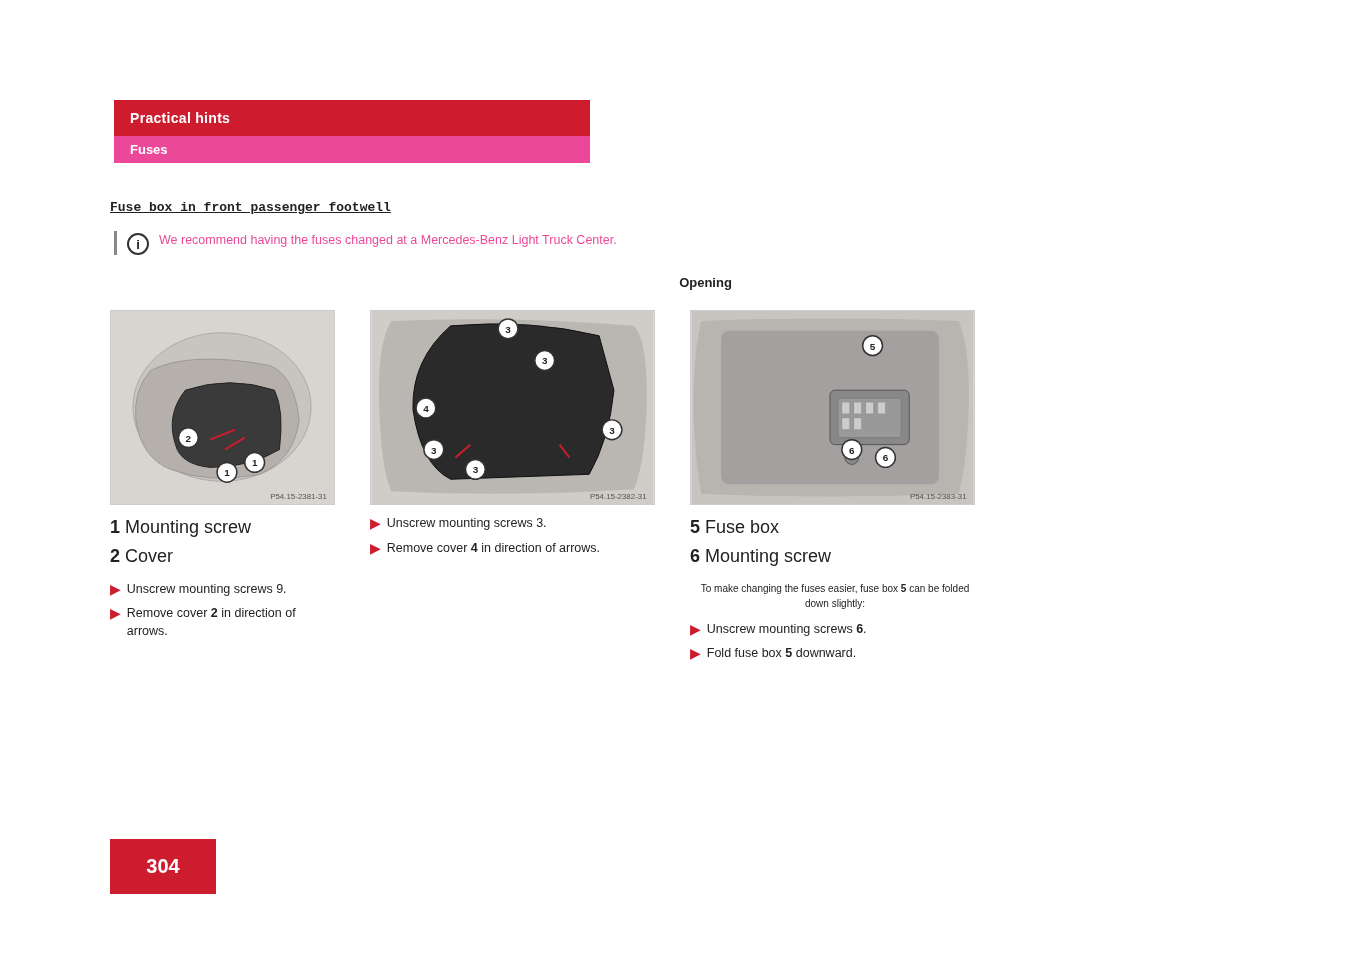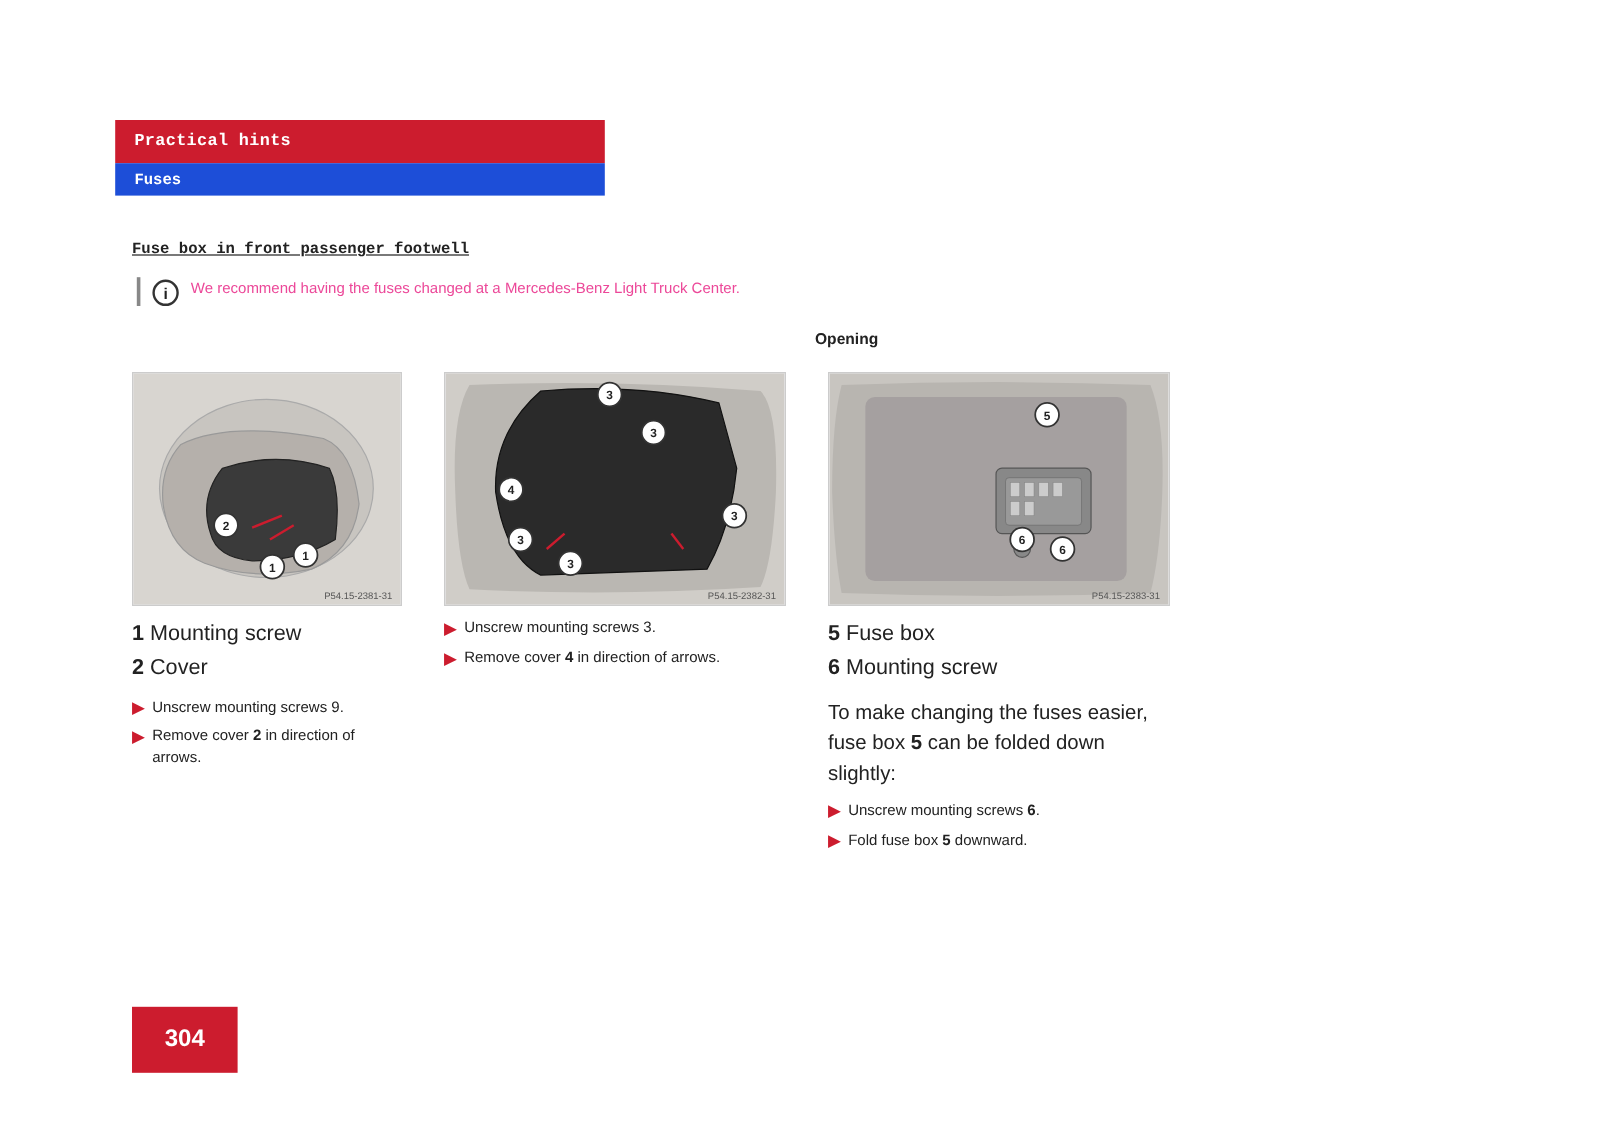--- a/index.html
+++ b/index.html
@@ -16,40 +16,39 @@
       width: 1351px;
       min-height: 954px;
       position: relative;
       background: #fff;
     }
 
     
     .header-section {
       position: absolute;
       top: 100px;
-      left: 96px;
-      width: 408px;
-      font-family: Liberation Mono, monospace;
+      left: 114px;
+      width: 476px;
     }
 
     .header-red-bar {
       background: #cc1c2e;
       padding: 10px 16px;
       margin-bottom: 0;
     }
 
     .header-red-bar .title {
       color: #fff;
       font-weight: bold;
       font-size: 14px;
       letter-spacing: 0.3px;
     }
 
     .header-black-bar {
-      background: #1d4ed8;
+      background: #ec4899;
       padding: 6px 16px;
     }
 
     .header-black-bar .subtitle {
       color: #fff;
       font-weight: bold;
       font-size: 13px;
     }
 
     
@@ -188,21 +187,21 @@
       flex-shrink: 0;
       margin-top: -1px;
     }
 
     
     .page-number-box {
       position: absolute;
       bottom: 60px;
       left: 110px;
       background: #cc1c2e;
-      width: 88px;
+      width: 106px;
       height: 55px;
       display: flex;
       align-items: center;
       justify-content: center;
     }
 
     .page-number {
       color: #fff;
       font-weight: bold;
       font-size: 20px;
@@ -369,21 +368,21 @@
 
             <text x="278" y="190" text-anchor="end" font-size="8" fill="#555">P54.15-2383-31</text>
           </svg>
         </div>
 
         <div class="caption-list">
           <div><span class="num">5</span> Fuse box</div>
           <div><span class="num">6</span> Mounting screw</div>
         </div>
 
-        <div style="margin-top: 10px; font-size: 17px; line-height: 1.5;">
+        <div style="margin-top: 10px; font-size: 10px; line-height: 1.5; text-align: center;">
           To make changing the fuses easier, fuse box <strong>5</strong> can be folded down slightly:
         </div>
 
         <div class="instruction-list">
           <div class="instruction-item">
             <span class="arrow-icon">▶</span>
             <span>Unscrew mounting screws <strong>6</strong>.</span>
           </div>
           <div class="instruction-item">
             <span class="arrow-icon">▶</span>

